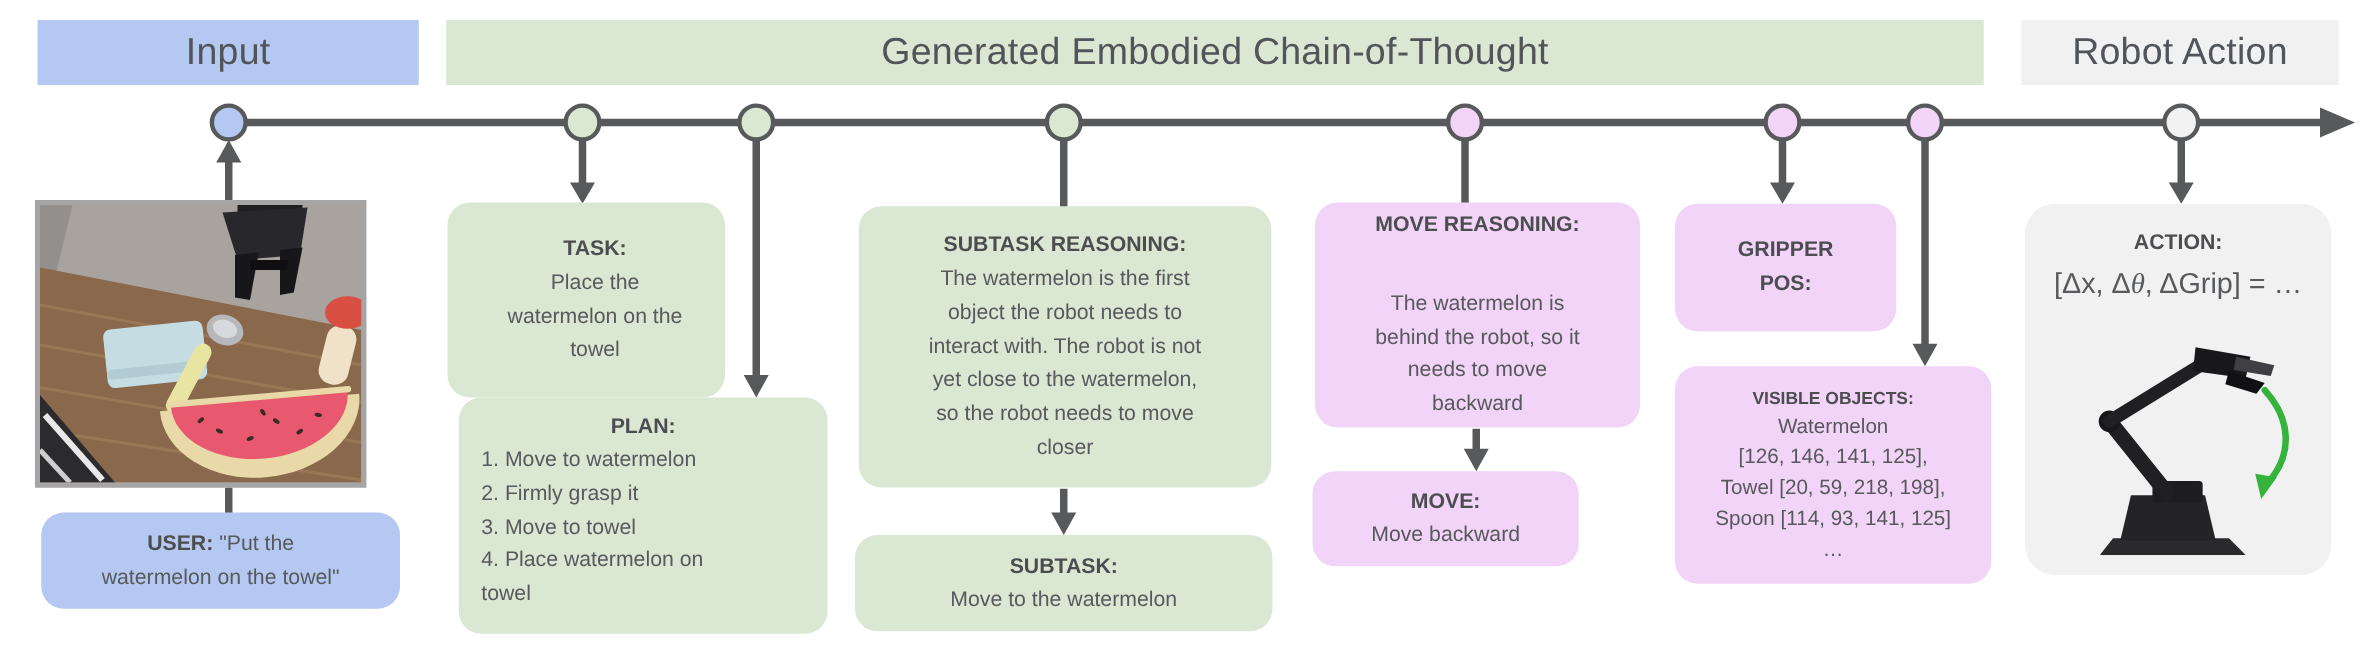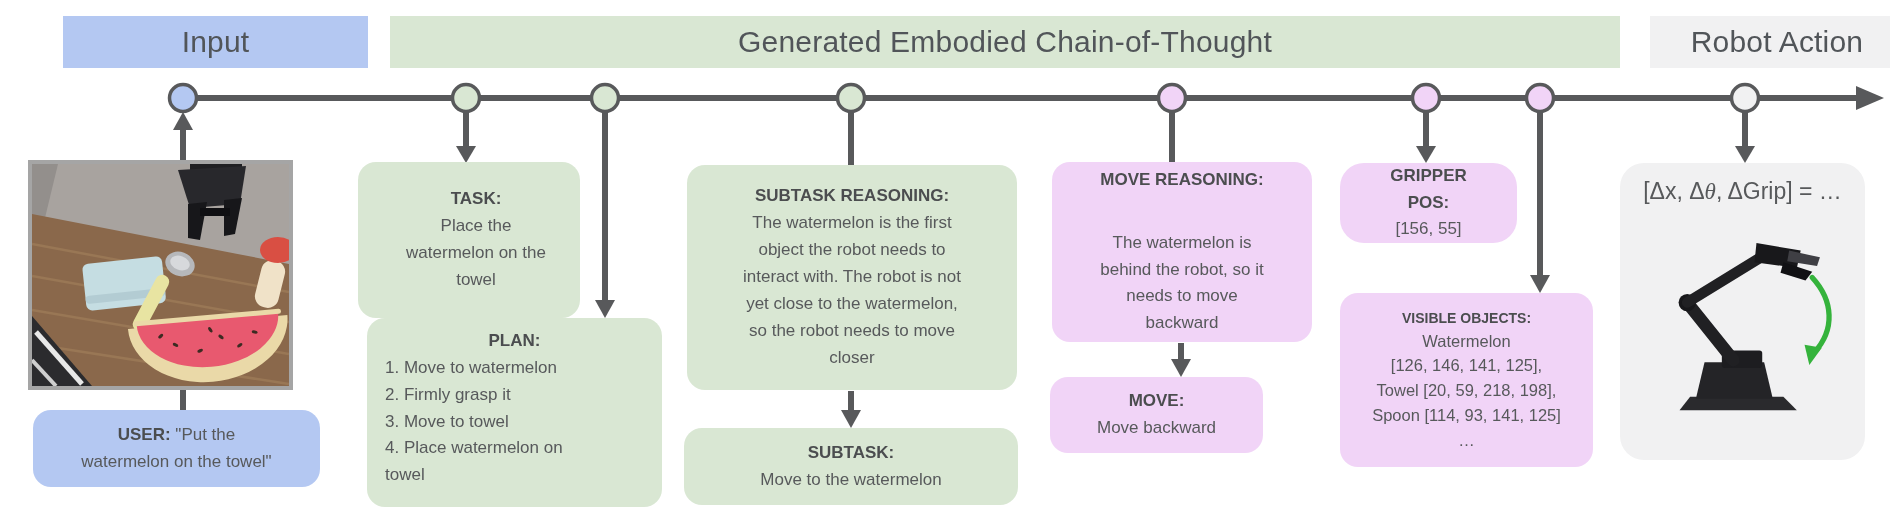--- a/index.html
+++ b/index.html
@@ -1,21 +1,21 @@
 <!DOCTYPE html>
 <html style="--blue: #b4c8f2; --green: #d9e7d3; --pink: #f1d4f7; --graybox: #f1f1f2; --line: #58595b; --arrowgreen: #35b33c;"><head>
 <meta charset="utf-8">
 <style>
   html,body{margin:0;padding:0;background:#ffffff;}
   .canvas{position:relative;width:1890px;height:524px;background:#ffffff;
           font-family:"Liberation Sans",sans-serif;overflow:hidden;}
 
   
   .hdr{position:absolute;top:16px;height:52px;display:flex;align-items:center;
-       justify-content:center;font-size:30px;color:#515559;letter-spacing:.2px;margin-left:33px;}
+       justify-content:center;font-size:30px;color:#515559;letter-spacing:.2px;}
   .hdr-input{left:30px;width:305px;background:var(--blue);}
   .hdr-cot{left:357px;width:1230px;background:var(--green);}
   .hdr-action{left:1617px;width:254px;background:var(--graybox);}
 
   
   .overlay{position:absolute;left:0;top:0;pointer-events:none;}
   .tl{stroke:var(--line);stroke-width:6;}
   .conn{stroke:var(--line);stroke-width:6;}
   .ah{fill:var(--line);}
   .node{stroke:var(--line);stroke-width:3.5;}
@@ -30,21 +30,21 @@
   .greenb{background:var(--green);} .pinkb{background:var(--pink);}
   .blueb{background:var(--blue);}
 
   .box-task{left:358px;top:162px;width:222px;height:156px;padding-left:28px;}
   .box-plan{left:355px;top:318px;width:295px;height:189px;justify-content:flex-start;margin-left:12px;}
   .plan-items{text-align:left;white-space:pre-line;padding-left:4px;}
   .box-subreason{left:687px;top:165px;width:330px;height:225px;}
   .box-subtask{left:684px;top:428px;width:334px;height:77px;}
   .box-movereason{left:1052px;top:162px;width:260px;height:180px;gap:36px;}
   .box-move{left:1050px;top:377px;width:213px;height:76px;}
-  .box-gripper{left:1340px;top:163px;width:177px;height:80px;border-radius:24px;}
+  .box-gripper{left:1340px;top:163px;width:177px;height:102px;}
   .box-visible{left:1340px;top:293px;width:253px;height:174px;font-size:16.5px;line-height:1.5;}
   .box-action{left:1620px;top:163px;width:245px;height:297px;justify-content:flex-start;background:var(--graybox);border-radius:24px;}
   .box-user{left:33px;top:410px;width:287px;height:77px;}
 
   .formula{font-size:23px;color:#57595b;}
   .theta{font-family:"Liberation Serif",serif;font-style:italic;}
 
   
   .img-input{position:absolute;left:28px;top:160px;width:265px;height:230px;
              box-sizing:border-box;border:4px solid #a5a5a5;background:#a8a39f;}
@@ -222,33 +222,33 @@
   </div>
 
   <div class="bx pinkb box-move">
     <div class="ttl">MOVE:</div>
     <div class="body">Move backward</div>
   </div>
 
   <div class="bx pinkb box-gripper">
     <div class="ttl body">GRIPPER
 POS:</div>
-    <div>[156, 55]</div>
   </div>
 
   <div class="bx pinkb box-visible">
     <div class="ttl" style="font-size:14px">VISIBLE OBJECTS:</div>
     <div>Watermelon</div>
     <div>[126, 146, 141, 125],</div>
     <div>Towel [20, 59, 218, 198],</div>
     <div>Spoon [114, 93, 141, 125]</div>
     <div>…</div>
   </div>
 
   <div class="bx box-action">
+    <div class="ttl" style="margin-top:8px">ACTION:</div>
     <div class="formula"><span>[Δx, Δ</span><span class="theta">θ</span><span>, ΔGrip] = …</span></div>
 
     <svg class="robot-svg" width="212" height="200" viewBox="0 0 220 208">
       <polygon points="55,188 152,188 166,202 44,202" fill="#2a2a2d"></polygon>
       <path d="M70,152 h62 l9,38 h-80 z" fill="#242427"></path>
       <rect x="88" y="140" width="42" height="18" rx="3" fill="#1d1d20"></rect>
       <line x1="100" y1="150" x2="52" y2="90" stroke="#202023" stroke-width="13" stroke-linecap="round"></line>
       <circle cx="52" cy="90" r="9" fill="#17171a"></circle>
       <line x1="52" y1="90" x2="130" y2="42" stroke="#202023" stroke-width="11" stroke-linecap="round"></line>
       <polygon points="124,28 170,36 166,54 122,48" fill="#18181b"></polygon>

